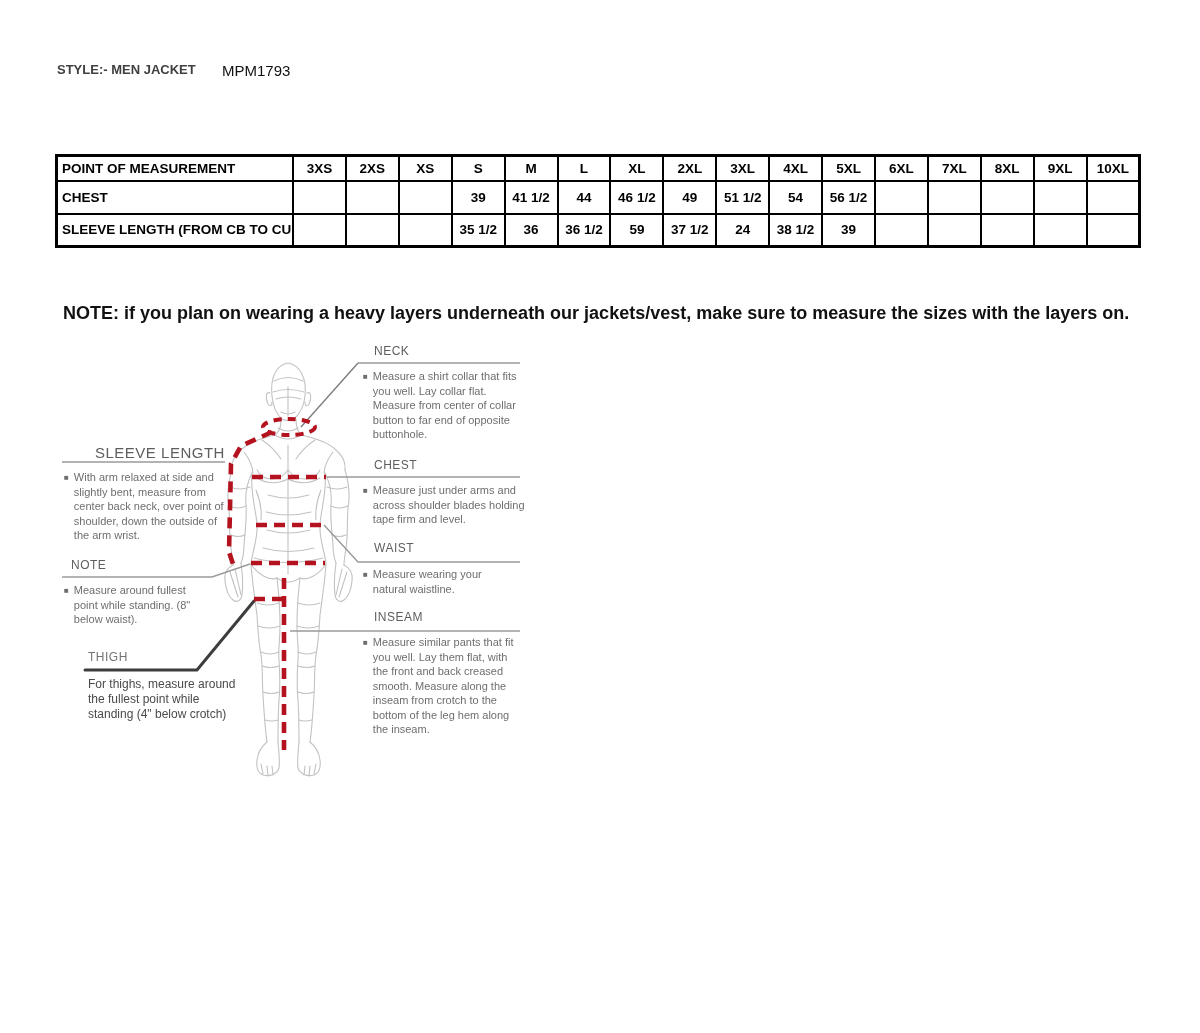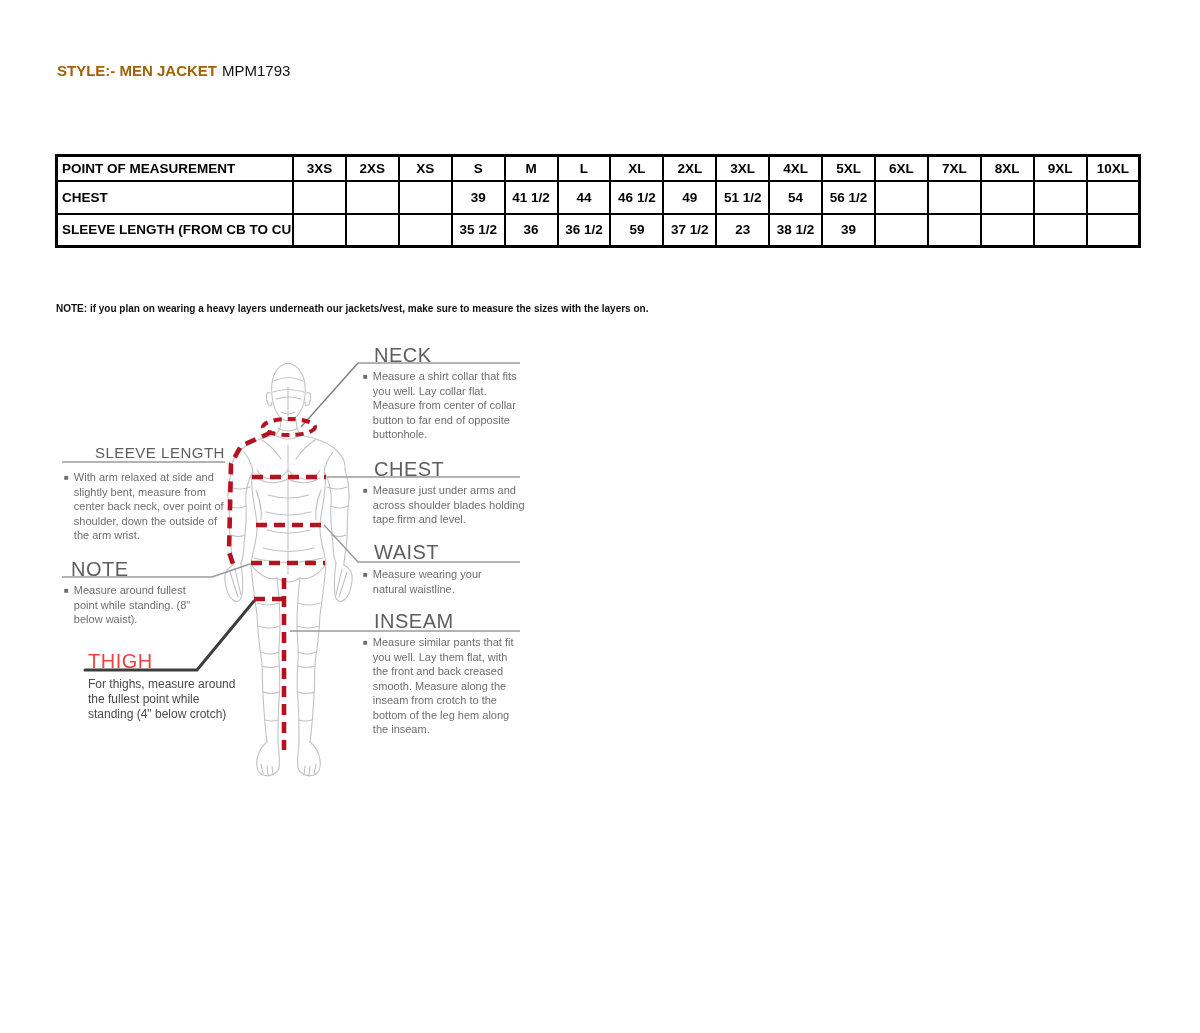--- a/index.html
+++ b/index.html
@@ -1,43 +1,43 @@
 <!DOCTYPE html>
 <html><head>
 <meta charset="utf-8">
 <style>
   html,body { margin:0; padding:0; background:#fff; }
   .page {
     position:relative; width:1200px; height:1033px; background:#ffffff;
     font-family:"Liberation Sans", sans-serif; overflow:hidden;
   }
   
-  .doc-title { position:absolute; left:57px; top:62px; font-size:15px; font-weight:bold; color:#a16207; }
+  .doc-title { position:absolute; left:57px; top:62px; font-size:13px; font-weight:bold; color:#404040; }
   .doc-code  { position:absolute; left:222px; top:62px; font-size:15px; font-weight:normal; color:#111; }
 
   
   table.size-table {
     position:absolute; left:55px; top:154px; width:1086px;
     border-collapse:collapse; table-layout:fixed; border:3px solid #000;
   }
   .size-table th, .size-table td {
     border:2px solid #000; font-size:13.5px; font-weight:bold; color:#000;
     text-align:center; padding:0; overflow:hidden; white-space:nowrap;
   }
   .size-table thead tr { height:25px;margin-left:27px; }
   .size-table tbody tr { height:33px; }
   .size-table .label-col { width:230px; text-align:left; padding-left:4px; }
 
   
-  .note { position:absolute; left:56px; top:303px; font-size:10px; font-weight:bold; color:#111; }
-
-  
-  .sec-heading { position:absolute; font-size:20px; color:#5e5e5e; letter-spacing:0.5px; }
+  .note { position:absolute; left:63px; top:303px; font-size:18px; font-weight:bold; color:#111; }
+
+  
+  .sec-heading { position:absolute; font-size:12px; color:#5e5e5e; letter-spacing:0.5px; }
   .sec-heading.big { font-size:15px; }
-  .sec-heading.dark { color:#ef4444;text-align:center; }
+  .sec-heading.dark { color:#737373;text-align:center; }
   .para { position:absolute; display:flex; font-size:11px; line-height:14.5px; color:#6e6e6e; }
   .para .blt { font-size:8px; line-height:14.5px; margin-right:5px; transform:translateY(1px); }
   .para .txt { flex:1; }
   .para.thigh-text { font-size:12px; line-height:15px; color:#4a4a4a; }
 
   svg.diagram-lines { position:absolute; left:0; top:0; }
 </style>
 </head>
 <body>
 
@@ -91,21 +91,21 @@
         <tr>
           <td class="label-col">SLEEVE LENGTH (FROM CB TO CUFF)</td>
           <td></td>
           <td></td>
           <td></td>
           <td>35 1/2</td>
           <td>36</td>
           <td>36 1/2</td>
           <td>59</td>
           <td>37 1/2</td>
-          <td>23</td>
+          <td>24</td>
           <td>38 1/2</td>
           <td>39</td>
           <td></td>
           <td></td>
           <td></td>
           <td></td>
           <td></td>
         </tr>
       </tbody>
   </table>

